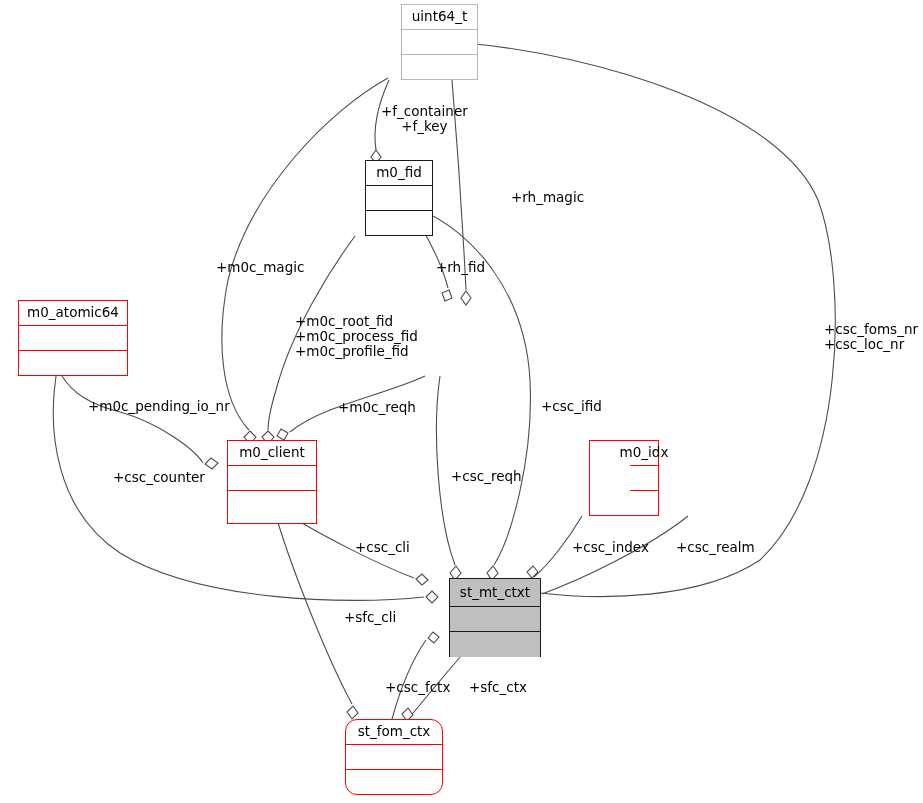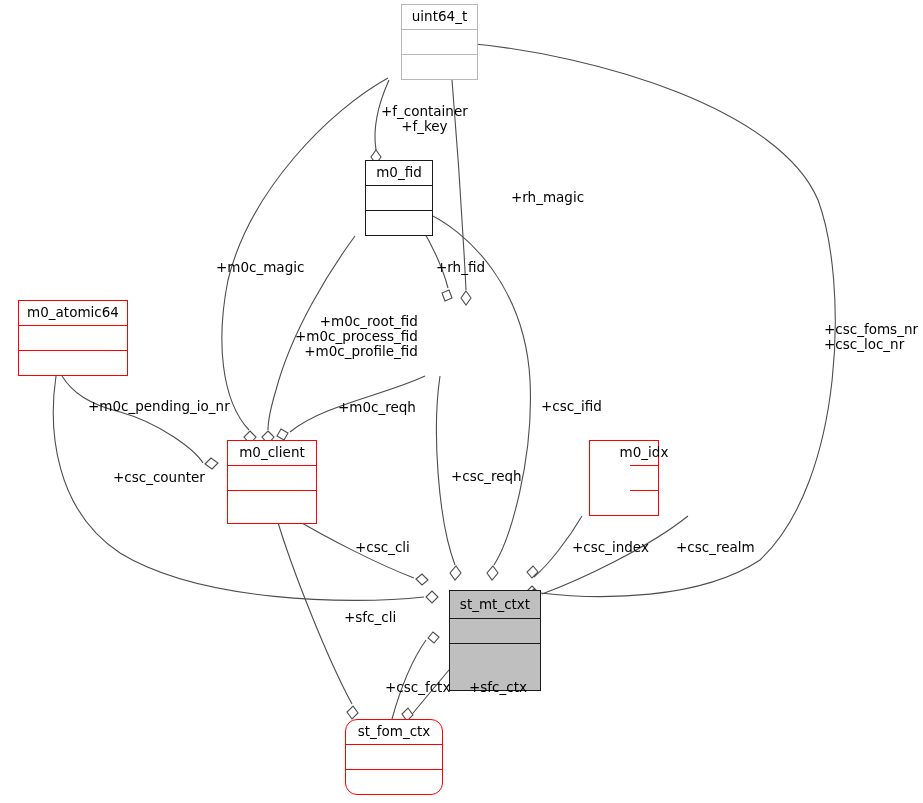--- a/index.html
+++ b/index.html
@@ -163,40 +163,40 @@
     <div class="row empty-row"></div>
   </div>
 
   <div class="uml-node node-red" style="left:576px;top:440px;width:70px;height:76px;padding-left:40px;">
     <div class="row title-row">m0_idx</div>
     <div class="row empty-row mid-row"></div>
     <div class="row empty-row"></div>
   </div>
 
 
-  <div class="uml-node node-focus" style="left:436px;top:590px;width:92px;height:101px;">
+  <div class="uml-node node-focus" style="left:436px;top:578px;width:92px;height:79px;">
     <div class="row title-row">st_mt_ctxt</div>
     <div class="row empty-row mid-row"></div>
     <div class="row empty-row"></div>
   </div>
 
   <div class="uml-node node-red" style="left:332px;top:719px;width:98px;height:76px;border-radius:12px;">
     <div class="row title-row">st_fom_ctx</div>
     <div class="row empty-row mid-row"></div>
     <div class="row empty-row"></div>
   </div>
 
   <div class="edge-label" style="left:381px;top:104px;text-align:center;">+f_container
 +f_key</div>
   <div class="edge-label" style="left:475px;top:190px;margin-left:36px;">+rh_magic</div>
   <div class="edge-label" style="left:216px;top:260px;">+m0c_magic</div>
   <div class="edge-label" style="left:824px;top:322px;">+csc_foms_nr
 +csc_loc_nr</div>
   <div class="edge-label" style="left:436px;top:260px;">+rh_fid</div>
-  <div class="edge-label" style="left:295px;top:314px;text-align:right;">+m0c_root_fid
+  <div class="edge-label" style="left:295px;top:314px;text-align:left;">+m0c_root_fid
 +m0c_process_fid
 +m0c_profile_fid</div>
   <div class="edge-label" style="left:541px;top:399px;">+csc_ifid</div>
   <div class="edge-label" style="left:88px;top:399px;">+m0c_pending_io_nr</div>
   <div class="edge-label" style="left:113px;top:470px;text-align:right;">+csc_counter</div>
   <div class="edge-label" style="left:338px;top:400px;">+m0c_reqh</div>
   <div class="edge-label" style="left:451px;top:469px;">+csc_reqh</div>
   <div class="edge-label" style="left:355px;top:540px;">+csc_cli</div>
   <div class="edge-label" style="left:344px;top:610px;">+sfc_cli</div>
   <div class="edge-label" style="left:572px;top:540px;">+csc_index</div>

